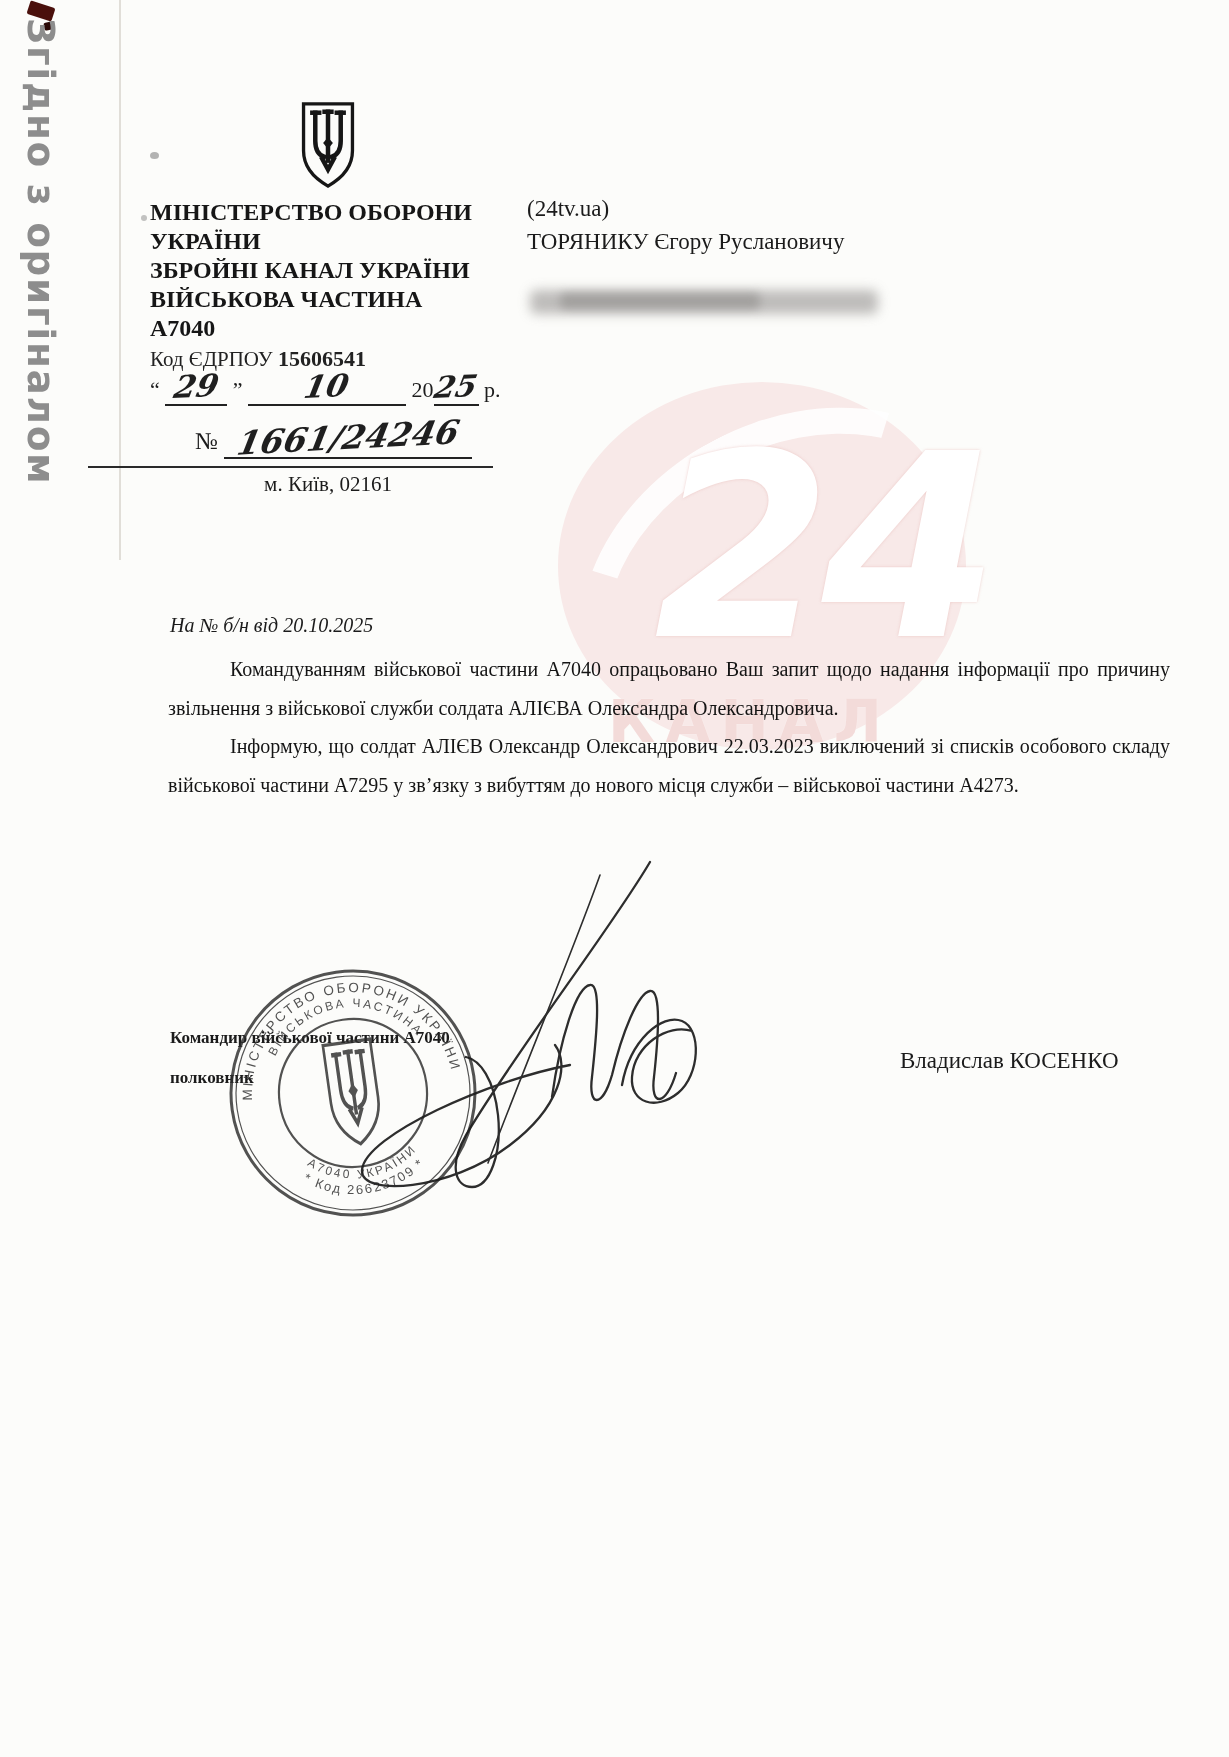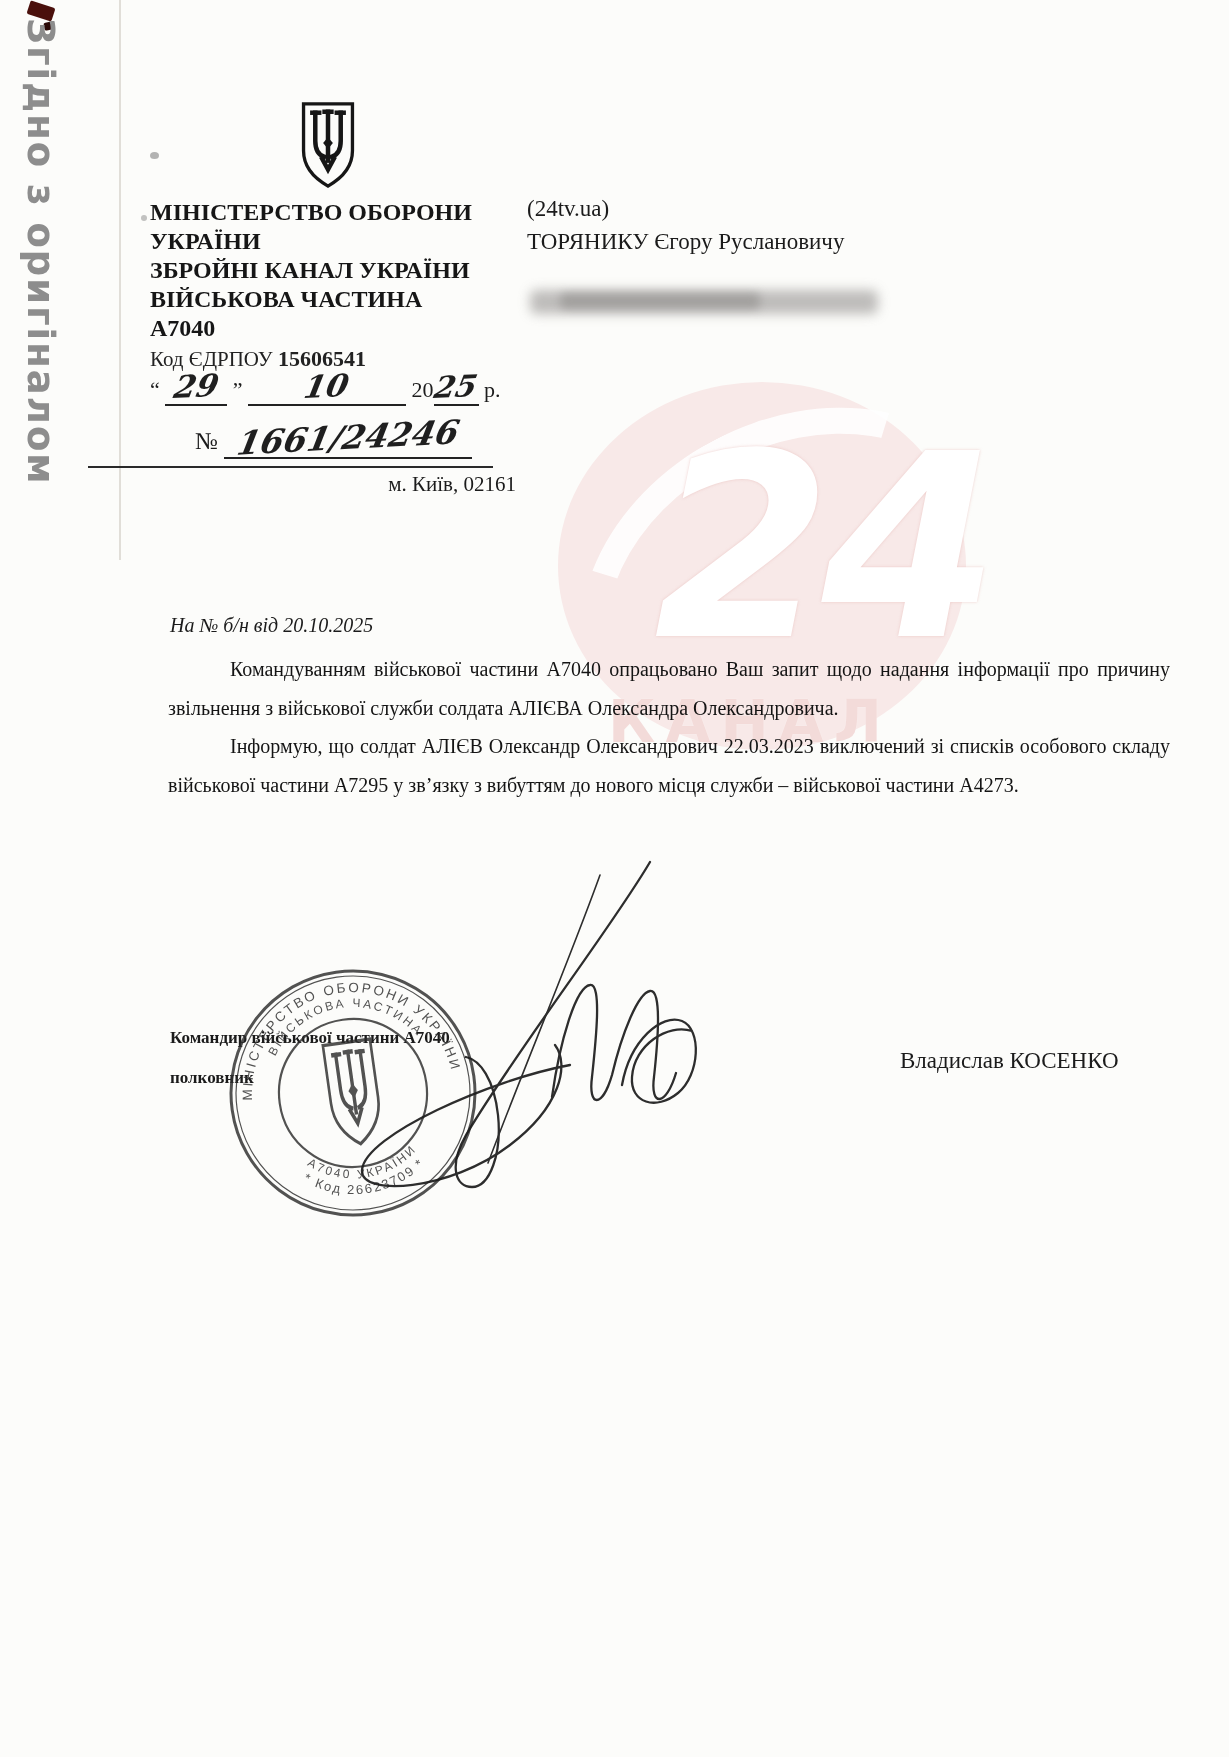--- a/index.html
+++ b/index.html
@@ -71,21 +71,21 @@
   }
   .hand{
     display:inline-block;
     font-family:"DejaVu Serif",serif;font-style:italic;font-weight:700;
     transform:skewX(-14deg) rotate(-3deg);
     color:#1f1f1f;
   }
   .u{border-bottom:2px solid #222;display:inline-block;text-align:center;}
   .numline{position:absolute;left:195px;top:418px;font-size:24px;}
   .divider{position:absolute;left:88px;top:466px;width:405px;border-top:2px solid #2a2a2a;}
-  .city{position:absolute;left:160px;top:472px;width:356px;text-align:right;font-size:21px;}
+  .city{position:absolute;left:150px;top:472px;width:356px;text-align:center;font-size:21px;}
 
   
   .recipient{position:absolute;left:527px;top:192px;width:490px;font-size:23px;line-height:33px;}
   .redacted{
     position:absolute;left:530px;top:290px;width:348px;height:24px;
     background:#a9a7a5;border-radius:6px;filter:blur(6px);opacity:.75;
   }
   .redacted2{
     position:absolute;left:560px;top:293px;width:200px;height:16px;
     background:#8f8d8b;border-radius:5px;filter:blur(5px);opacity:.6;

